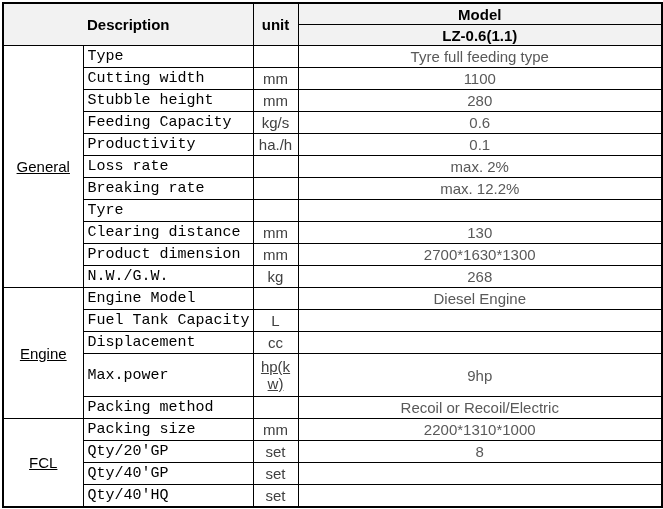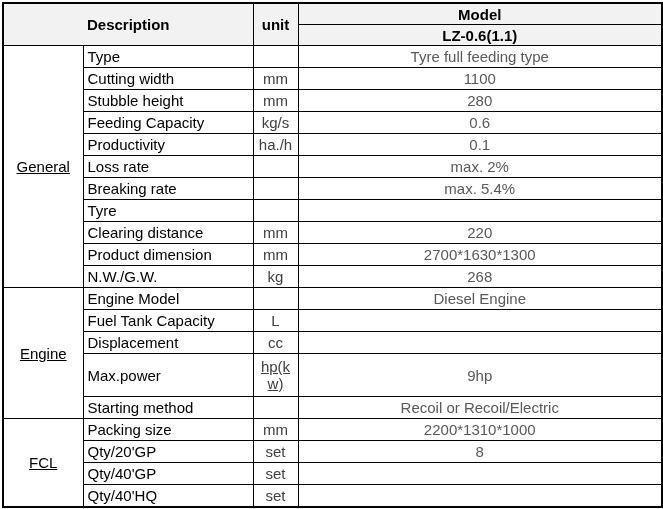--- a/index.html
+++ b/index.html
@@ -41,20 +41,21 @@
   .spec tbody tr.tall{height:43px;}
   td.group{
     text-align:center;
     color:var(--label-color);
     text-decoration:underline;
   }
   td.label{
     text-align:left;
     padding-left:4px;
     color:var(--label-color);
+    font-family:Liberation Mono, monospace;
   }
   td.unit{
     text-align:center;
     color:var(--unit-color);
     margin-left:44px;
   }
   td.unit.wrap{
     white-space:normal;
     word-break:break-all;
     line-height:17px;
@@ -115,31 +116,31 @@
       <td class="value">0.1</td>
     </tr>
     <tr>
       <td class="label">Loss rate</td>
       <td class="unit"></td>
       <td class="value">max. 2%</td>
     </tr>
     <tr>
       <td class="label">Breaking rate</td>
       <td class="unit"></td>
-      <td class="value">max. 5.4%</td>
+      <td class="value">max. 12.2%</td>
     </tr>
     <tr>
       <td class="label">Tyre</td>
       <td class="unit"></td>
       <td class="value"></td>
     </tr>
     <tr>
       <td class="label">Clearing distance</td>
       <td class="unit">mm</td>
-      <td class="value">220</td>
+      <td class="value">130</td>
     </tr>
     <tr>
       <td class="label">Product dimension</td>
       <td class="unit">mm</td>
       <td class="value">2700*1630*1300</td>
     </tr>
     <tr>
       <td class="label">N.W./G.W.</td>
       <td class="unit">kg</td>
       <td class="value">268</td>
@@ -160,21 +161,21 @@
       <td class="label">Displacement</td>
       <td class="unit">cc</td>
       <td class="value"></td>
     </tr>
     <tr class="tall">
       <td class="label">Max.power</td>
       <td class="unit wrap">hp(kw)</td>
       <td class="value">9hp</td>
     </tr>
     <tr>
-      <td class="label">Starting method</td>
+      <td class="label">Packing method</td>
       <td class="unit"></td>
       <td class="value">Recoil or Recoil/Electric</td>
     </tr>
 
     <tr>
       <td class="group" rowspan="4">FCL</td>
       <td class="label">Packing size</td>
       <td class="unit">mm</td>
       <td class="value">2200*1310*1000</td>
     </tr>

